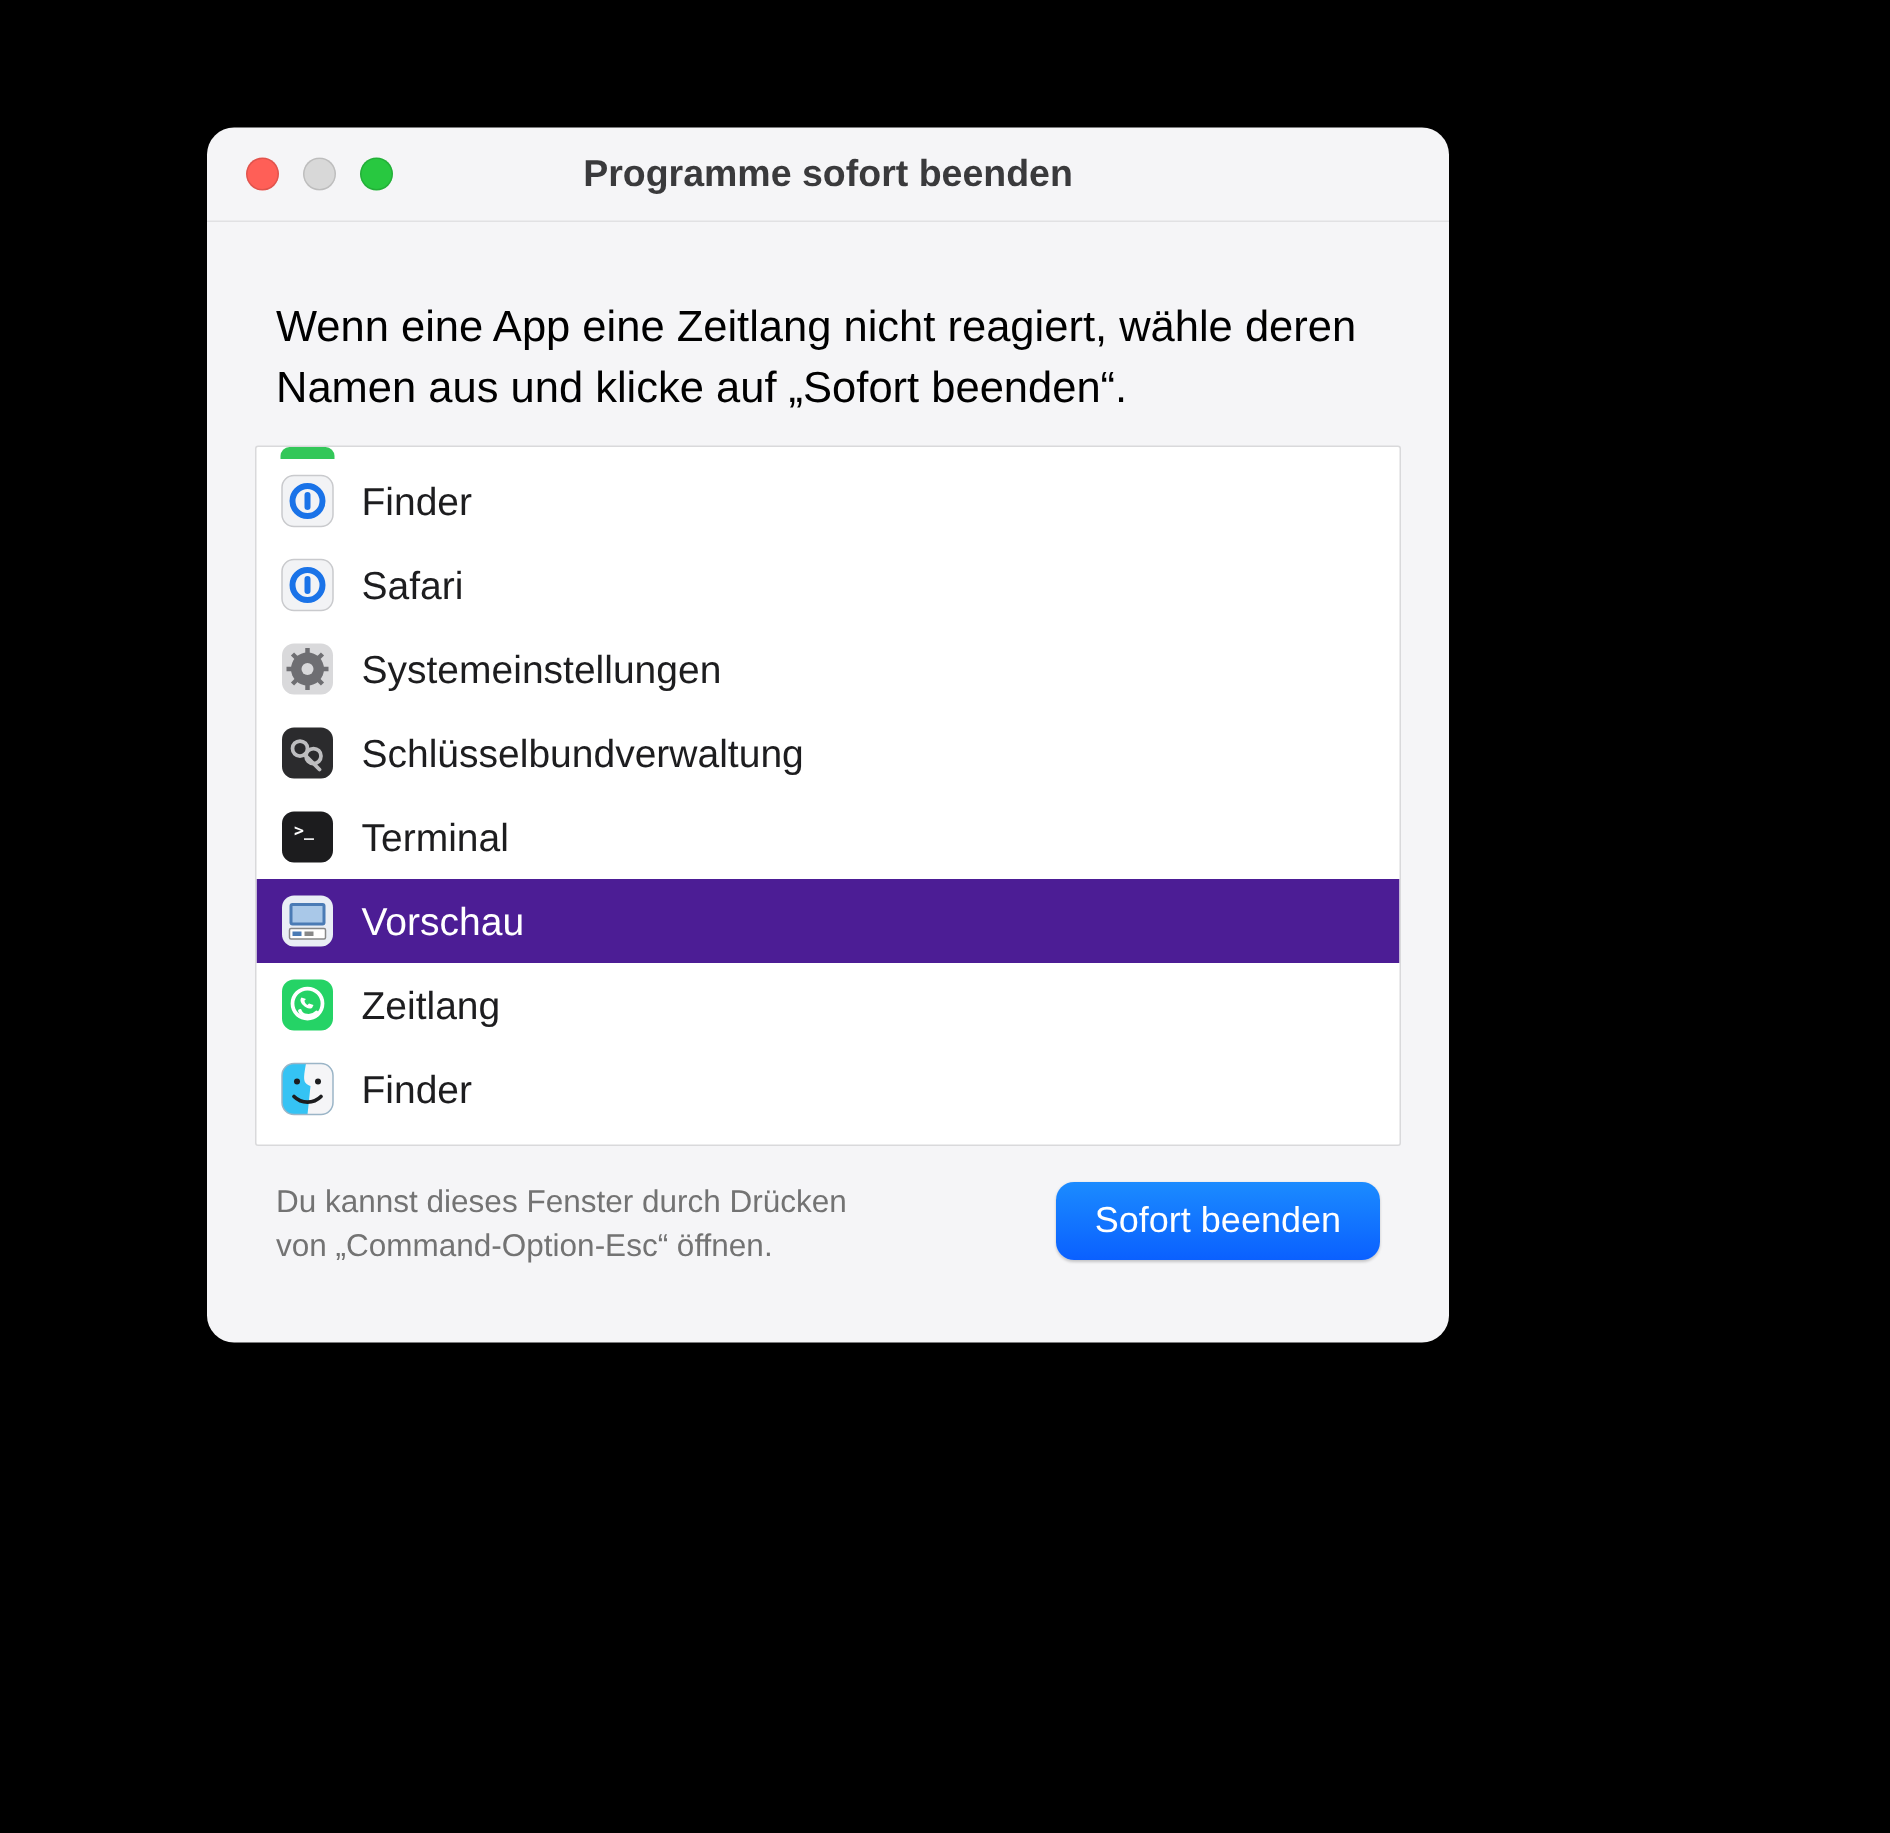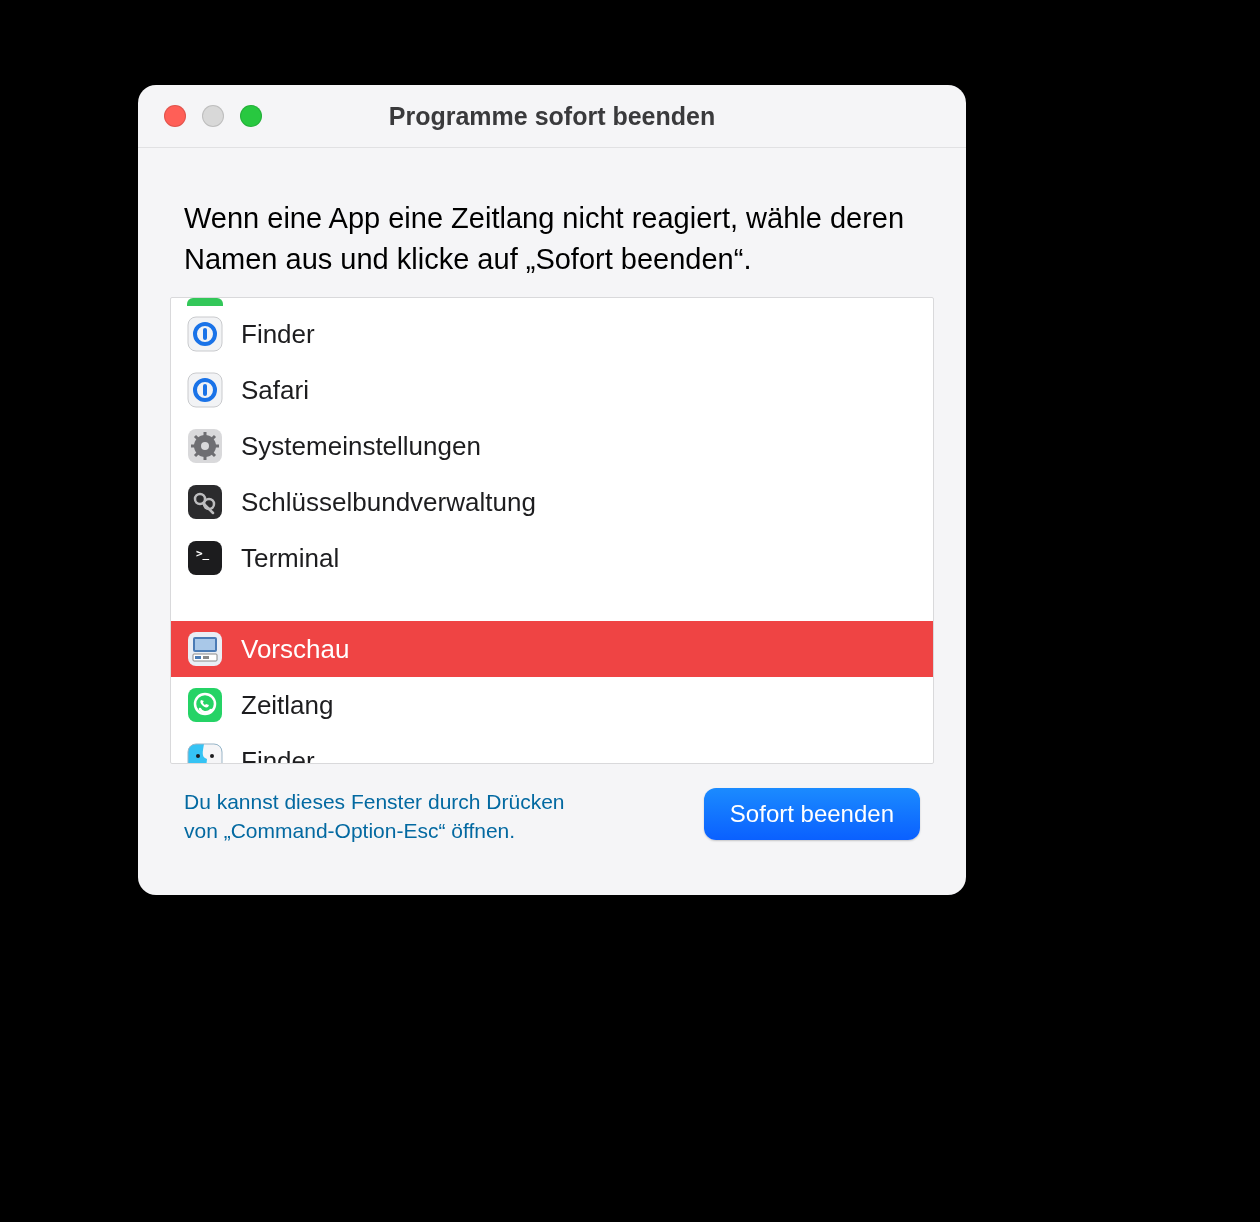--- a/index.html
+++ b/index.html
@@ -9,27 +9,27 @@
   .tl{width:22px;height:22px;border-radius:50%;box-shadow:inset 0 0 0 1px rgba(0,0,0,.12);}
   .tl.red{background:#ff5f57;}
   .tl.yellow{background:#d8d8d8;}
   .tl.green{background:#28c840;}
   .title{position:absolute;left:0;right:0;text-align:center;font-size:25px;font-weight:700;color:#3a3a3c;pointer-events:none;}
   .body{padding:26px 32px 0 32px;}
   .instr{font-size:29px;line-height:1.4;color:#000000;margin:24px 14px 18px 14px;}
   .listbox{background:#fff;border:1px solid #d9d9db;border-radius:2px;height:465px;overflow:hidden;}
   .partial{height:8px;background:#33c759;margin:0 0 0 16px;width:36px;border-radius:6px 6px 0 0;}
   .row{display:flex;align-items:center;height:56px;padding:0 16px 0 16px;gap:18px;cursor:default;}
-  .row.sel{background:#ef4444;color:#fff;margin-top:35px;}
+  .row.sel{background:#4c1d95;color:#fff;}
   .row .lbl{font-size:26px;color:#1d1d1f;}
   .row.sel .lbl{color:#fff;}
   .ico{width:36px;height:36px;border-radius:8px;display:flex;align-items:center;justify-content:center;flex:0 0 36px;}
   .ico svg{width:36px;height:36px;}
   .footer{display:flex;align-items:flex-start;justify-content:space-between;padding:24px 14px 0 14px;}
-  .hint{font-size:21px;line-height:1.35;color:#0369a1;max-width:420px;}
+  .hint{font-size:21px;line-height:1.35;color:#737373;max-width:420px;}
   .btn{background:linear-gradient(180deg,#1b8bff 0%,#0a60ff 100%);color:#fff;font-size:24px;font-weight:400;border:none;border-radius:12px;padding:12px 26px;box-shadow:0 1px 2px rgba(0,0,0,.2);cursor:pointer;}
 </style>
 </head>
 <body>
 
 <div class="window">
   <div class="titlebar">
     <div class="traffic">
       <div class="tl red"></div>
       <div class="tl yellow"></div>

